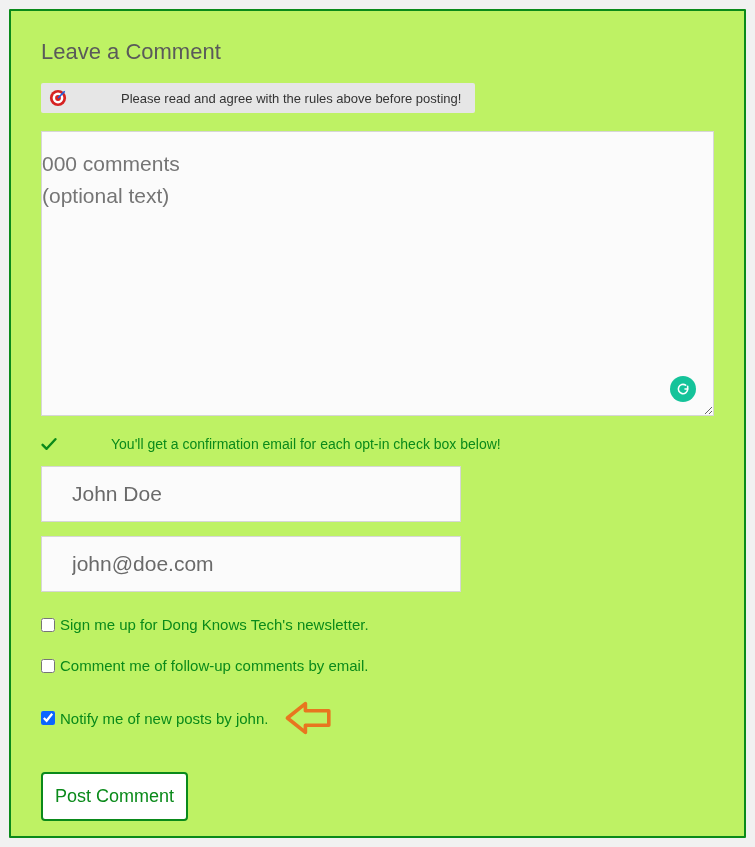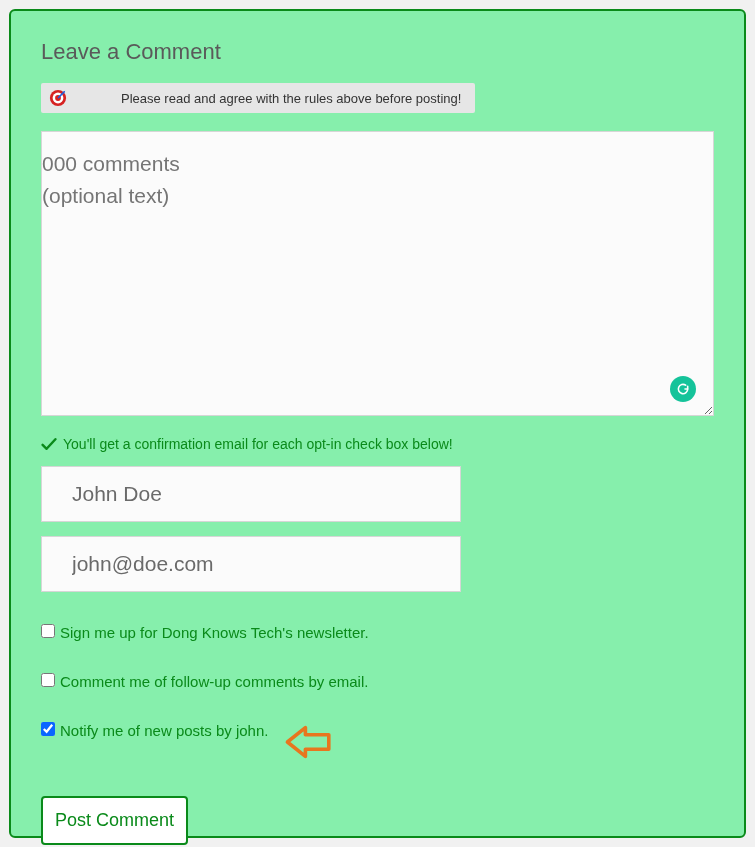--- a/index.html
+++ b/index.html
@@ -10,23 +10,23 @@
   }
   .page {
     width: 755px;
     height: 847px;
     padding: 9px;
     background: #f1f1f1;
   }
   .panel {
     width: 100%;
     height: 100%;
-    background: #86efac;
+    background: #bef264;
     border: 2px solid #0a8a1a;
-    border-radius: 6px;
+    border-radius: 1px;
     padding: 28px 30px 28px 30px;
   }
   .heading {
     font-size: 22px;
     color: #5a5a5a;
     font-weight: 400;
     margin: 0 0 18px 0;
     font-family: "Segoe UI Light", "Segoe UI", Arial, sans-serif;
   }
   .notice {
@@ -76,41 +76,43 @@
     align-items: center;
     justify-content: center;
   }
   .info-line {
     display: flex;
     align-items: center;
     color: #0a8a1a;
     font-size: 14px;
     margin-bottom: 14px;
     font-weight: 500;
+    gap: 48px;
   }
   .info-line .check {
     margin-right: 6px;
     display: inline-flex;
   }
   .text-input {
     width: 420px;
     height: 56px;
     border: 1px solid #d6d6d6;
     background: #fbfbfb;
     font-family: "Segoe UI", Arial, sans-serif;
     font-size: 21px;
     color: #6a6a6a;
     padding: 0 30px;
     outline: none;
     display: block;
     margin-bottom: 14px;
   }
   .check-row {
     display: flex;
-    margin-top: 32px;
+    align-items: center;
+    margin-top: 24px;
     margin-bottom: 10px;
     position: relative;
   }
   .check-row input[type=checkbox] {
     width: 14px; height: 14px;
     margin: 0 5px 0 0;
     accent-color: #0a66ff;
   }
   .check-row label {
     color: #0a8a1a;

